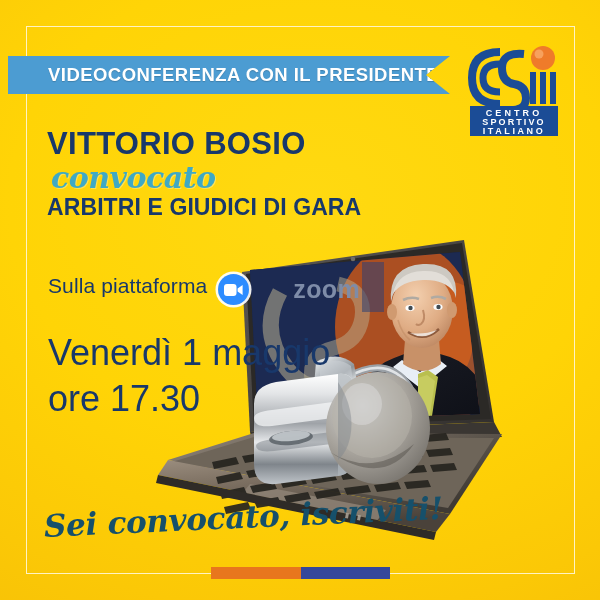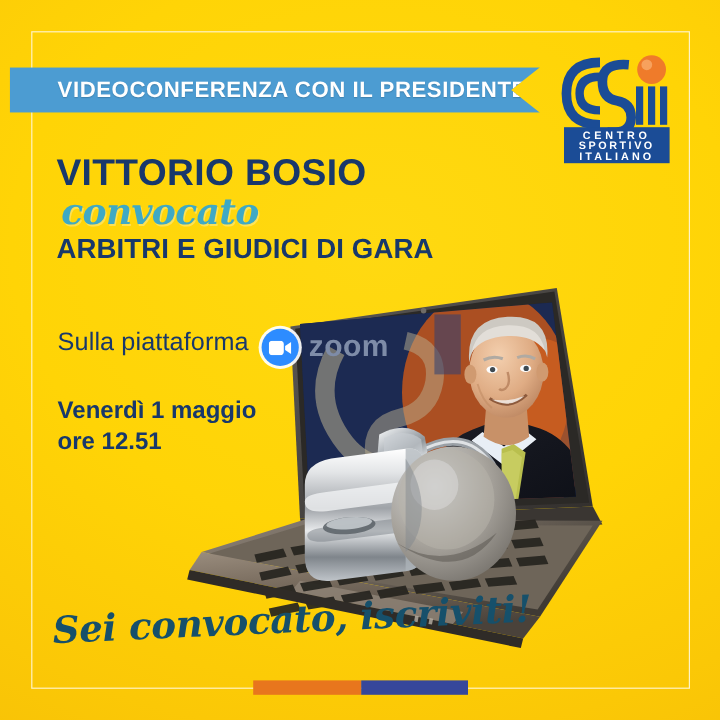--- a/index.html
+++ b/index.html
@@ -46,32 +46,32 @@
     letter-spacing:-.5px;
     text-shadow:1px 1px 0 rgba(255,255,255,.30);
   }
   .h-sub{
     color:#18386B;font-weight:bold;font-size:23px;letter-spacing:.1px;
     line-height:1.05;white-space:nowrap;margin-top:2px;
   }
   
   .platform{position:absolute;left:48px;top:274px;z-index:6;display:flex;}
   .platform-label{color:#18386B;font-size:21px;font-weight:normal;letter-spacing:.1px;}
-  .zoom-mark{display:flex;align-items:center;margin-left:11px;}
+  .zoom-mark{display:flex;align-items:center;margin-left:11px;gap:36px;}
   .zoom-badge{
     width:31px;height:31px;border-radius:50%;background:#2D8CFF;
     display:flex;align-items:center;justify-content:center;
     box-shadow:0 0 0 2.5px rgba(255,255,255,.92);
   }
   .zoom-word{
     color:#7E8CA8;font-size:25px;font-weight:bold;letter-spacing:.4px;margin-left:8px;
   }
   
   .datetime{position:absolute;left:48px;top:330px;z-index:6;}
-  .dt-line{color:#18386B;font-weight:bold;font-size:20px;line-height:1.28;white-space:nowrap;}
+  .dt-line{color:#18386B;font-weight:normal;font-size:36px;line-height:1.28;white-space:nowrap;}
   
   .art{position:absolute;left:150px;top:232px;width:450px;height:310px;z-index:3;}
   .art svg{display:block;width:450px;height:310px;}
   
   .tagline{
     position:absolute;left:44px;top:508px;z-index:6;
     color:#16506B;font-size:31px;
     font-family:"DejaVu Serif",serif;font-style:italic;font-weight:bold;
     letter-spacing:-.3px;white-space:nowrap;
     transform:rotate(-2.6deg);transform-origin:left center;
@@ -317,21 +317,21 @@
           <rect x="0" y="0" width="12.5" height="12" rx="3" fill="#ffffff"></rect>
           <path d="M13.6,4.4 L18.6,1.1 L18.6,10.9 L13.6,7.6 Z" fill="#ffffff"></path>
         </svg>
       </span>
       <span class="zoom-word">zoom</span>
     </span>
   </div>
 
   <div class="datetime">
     <div class="dt-line">Venerdì 1 maggio</div>
-    <div class="dt-line">ore 12.51</div>
+    <div class="dt-line">ore 17.30</div>
   </div>
 
   <div class="tagline">Sei convocato, iscriviti!</div>
 
   <div class="accent accent-orange"></div>
   <div class="accent accent-blue"></div>
 
 </div>
 
 </body></html>

